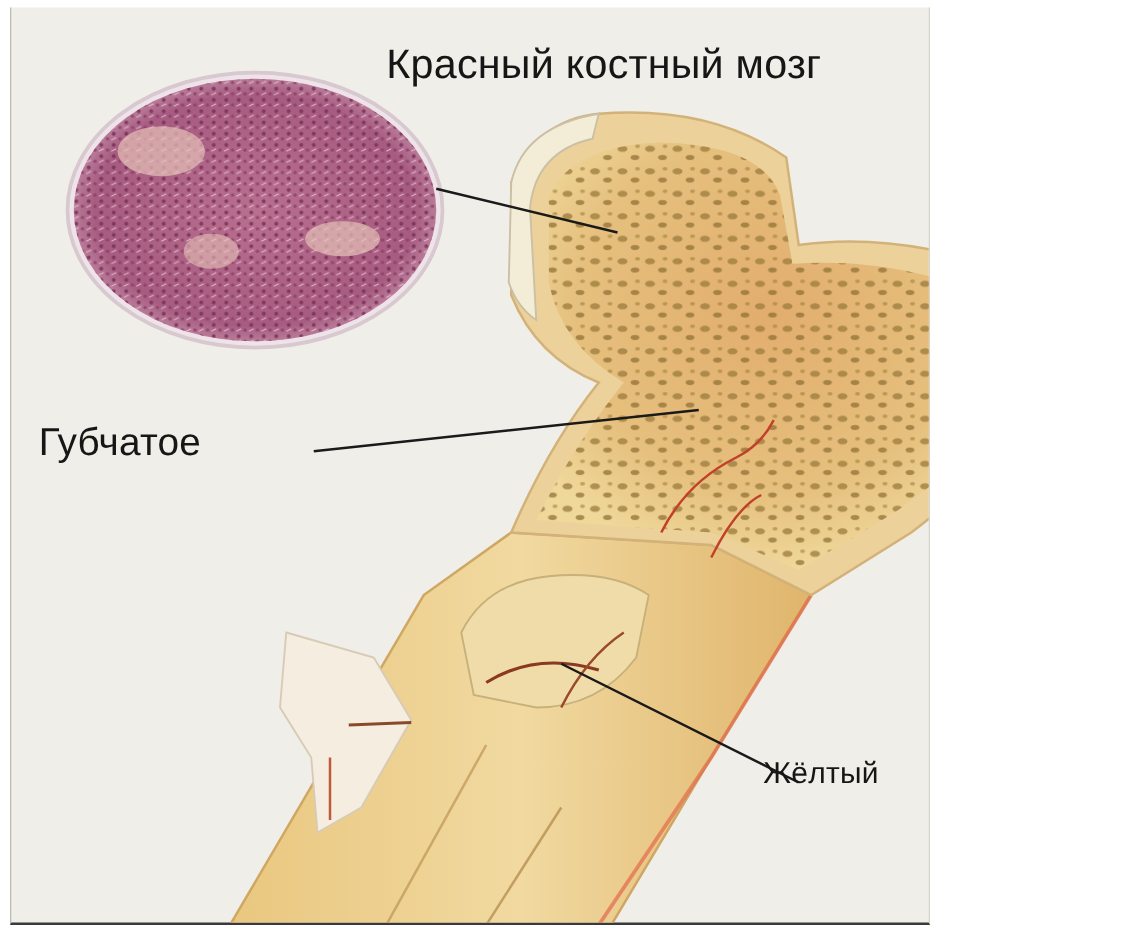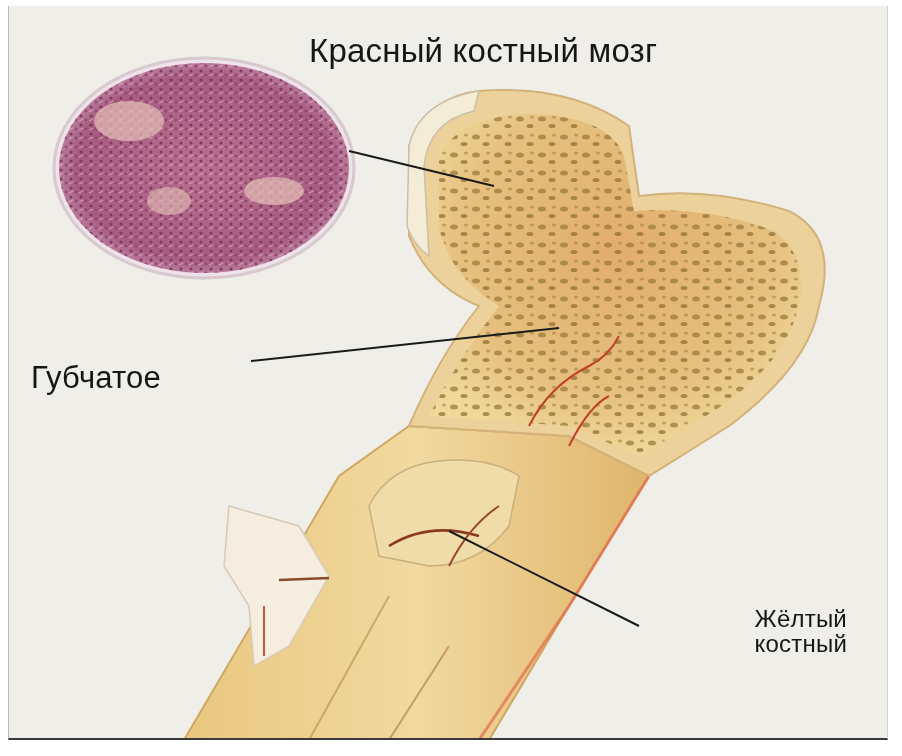--- a/index.html
+++ b/index.html
@@ -2,35 +2,35 @@
 <html><head>
 <meta charset="utf-8">
 <style>
   html, body { margin: 0; padding: 0; }
   body {
     width: 902px; height: 756px; overflow: hidden;
     background: #ffffff;
     font-family: "Liberation Sans", sans-serif;
   }
   .frame {
-    position: absolute; left: 8px; top: 6px; width: 880px; height: 734px;
+    position: absolute; left: 8px; top: 6px; width: 736px; height: 734px;
     background: #f0eee8;
     border-bottom: 2px solid #3a3a3a;
     border-left: 1px solid #bdbab2;
     border-right: 1px solid #d6d3cb;
     box-sizing: border-box;
     overflow: hidden;
   }
   .label {
     position: absolute; color: #161616; font-weight: normal;
     line-height: 1.05; letter-spacing: 0.2px;
     font-family: "Liberation Sans", sans-serif;
   }
   .lbl-red { left: 300px; top: 28px; font-size: 33px; }
-  .lbl-spongy { left: 22px; top: 332px; font-size: 31px; margin-top: 24px; }
+  .lbl-spongy { left: 22px; top: 332px; font-size: 31px; }
   .lbl-yellow { right: 40px; top: 600px; font-size: 24px; text-align: left; }
   svg.art { position: absolute; left: 0; top: 0; }
 </style>
 </head>
 <body>
 
 <div class="frame">
 
   <svg class="art" width="880" height="734" viewBox="0 0 880 734">
     <defs>
@@ -110,16 +110,15 @@
   </svg>
 
   <div class="label lbl-red">Красный костный мозг</div>
 
   <div class="label lbl-spongy">
     <div>Губчатое</div>
   </div>
 
   <div class="label lbl-yellow">
     <div>Жёлтый</div>
-    <div>костный</div>
   </div>
 
 </div>
 
 </body></html>

